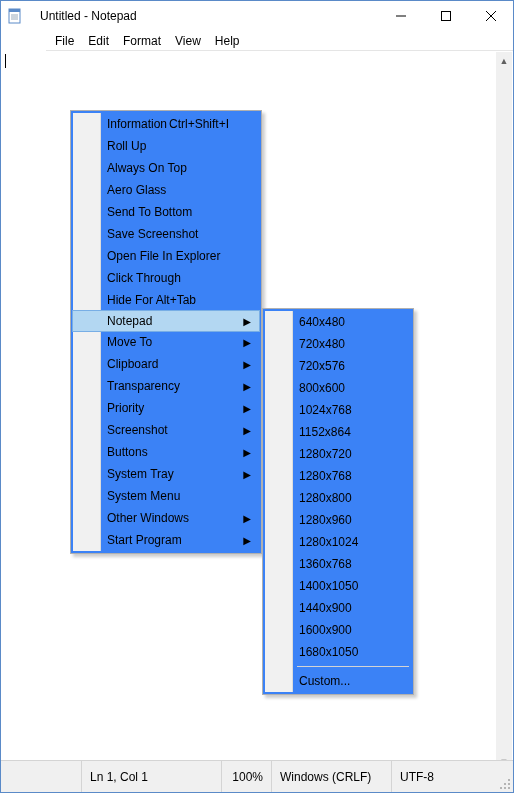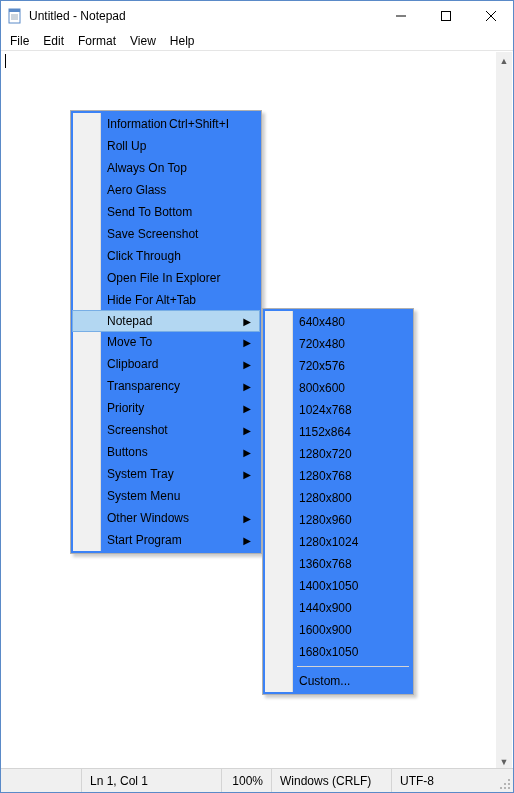--- a/index.html
+++ b/index.html
@@ -13,20 +13,21 @@
     overflow: hidden;
     border: 1px solid #5a8ac8;
   }
   
   .titlebar {
     height: 30px;
     display: flex;
     align-items: center;
     padding-left: 6px;
     background: #fff;
+    gap: 11px;
   }
   .titlebar .app-icon {
     width: 16px; height: 16px;
     margin-right: 6px;
     display: inline-block;
   }
   .titlebar .title { flex: 1; font-size: 12px; color: #000; }
   .win-controls { display: flex; height: 100%; }
   .win-btn {
     width: 45px; height: 30px;
@@ -34,20 +35,21 @@
     color: #000;
   }
   .win-btn svg { width: 10px; height: 10px; }
   
   .menubar {
     height: 20px;
     display: flex;
     align-items: center;
     padding: 0 2px;
     border-bottom: 1px solid #e5e5e5;
+    margin-left: 45px;
   }
   .menubar .menu-item {
     padding: 1px 7px;
     font-size: 12px;
     color: #000;
   }
   
   .editor {
     position: absolute;
     left: 1px; right: 17px;
@@ -72,21 +74,21 @@
   .vscroll .arrow {
     height:17px; width:100%;
     display:flex; align-items:center; justify-content:center;
     color:#606060;
     font-size:9px;
   }
   
   .statusbar {
     position:absolute;
     left:0; right:0; bottom:0;
-    height:24px;
+    height:32px;
     background:#f0f0f0;
     border-top:1px solid #d4d4d4;
     display:flex;
     font-size:12px;
   }
   .status-cell {
     border-left:1px solid #d4d4d4;
     padding: 2px 8px;
     display:flex; align-items:center;
   }
@@ -232,24 +234,24 @@
       <div class="ctx-item">
         <span>Aero Glass</span>
       </div>
       <div class="ctx-item">
         <span>Send To Bottom</span>
       </div>
       <div class="ctx-item">
         <span>Save Screenshot</span>
       </div>
       <div class="ctx-item">
+        <span>Open File In Explorer</span>
+      </div>
+      <div class="ctx-item">
         <span>Click Through</span>
-      </div>
-      <div class="ctx-item">
-        <span>Open File In Explorer</span>
       </div>
       <div class="ctx-item">
         <span>Hide For Alt+Tab</span>
       </div>
       <div class="ctx-item highlight">
         <span>Notepad</span>
         <span class="arrow-r">▶</span>
       </div>
       <div class="ctx-item">
         <span>Move To</span>

